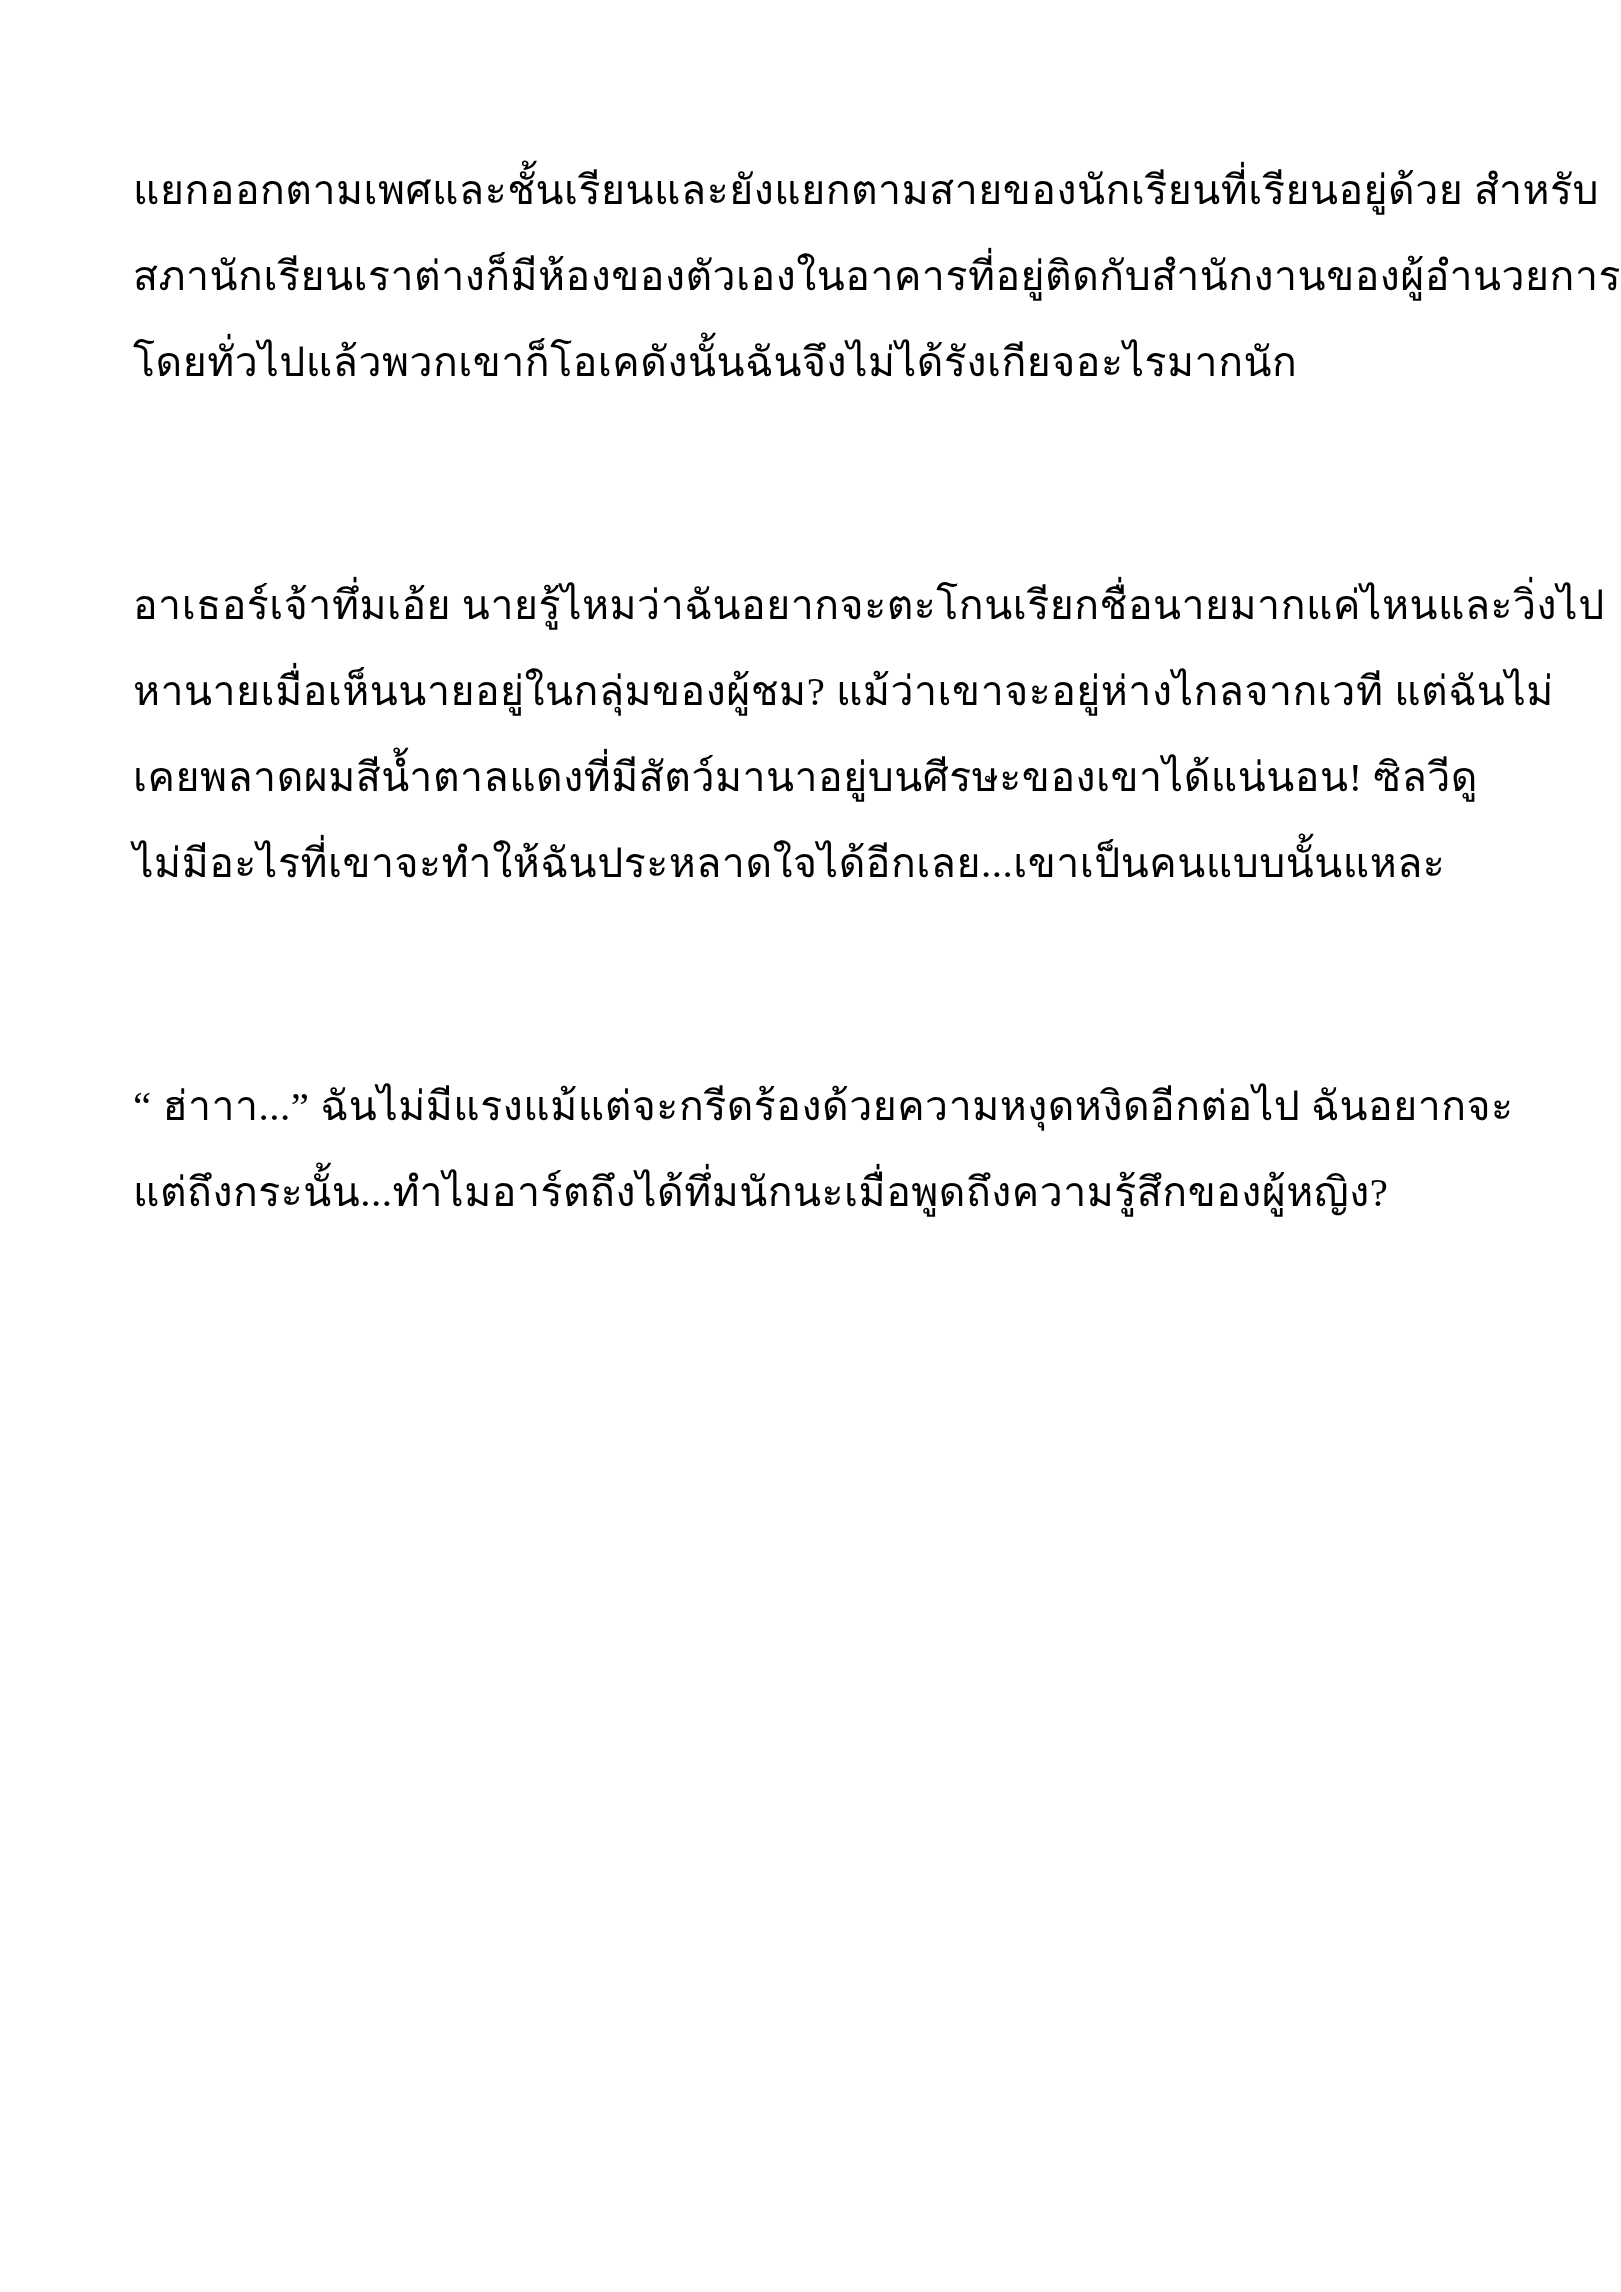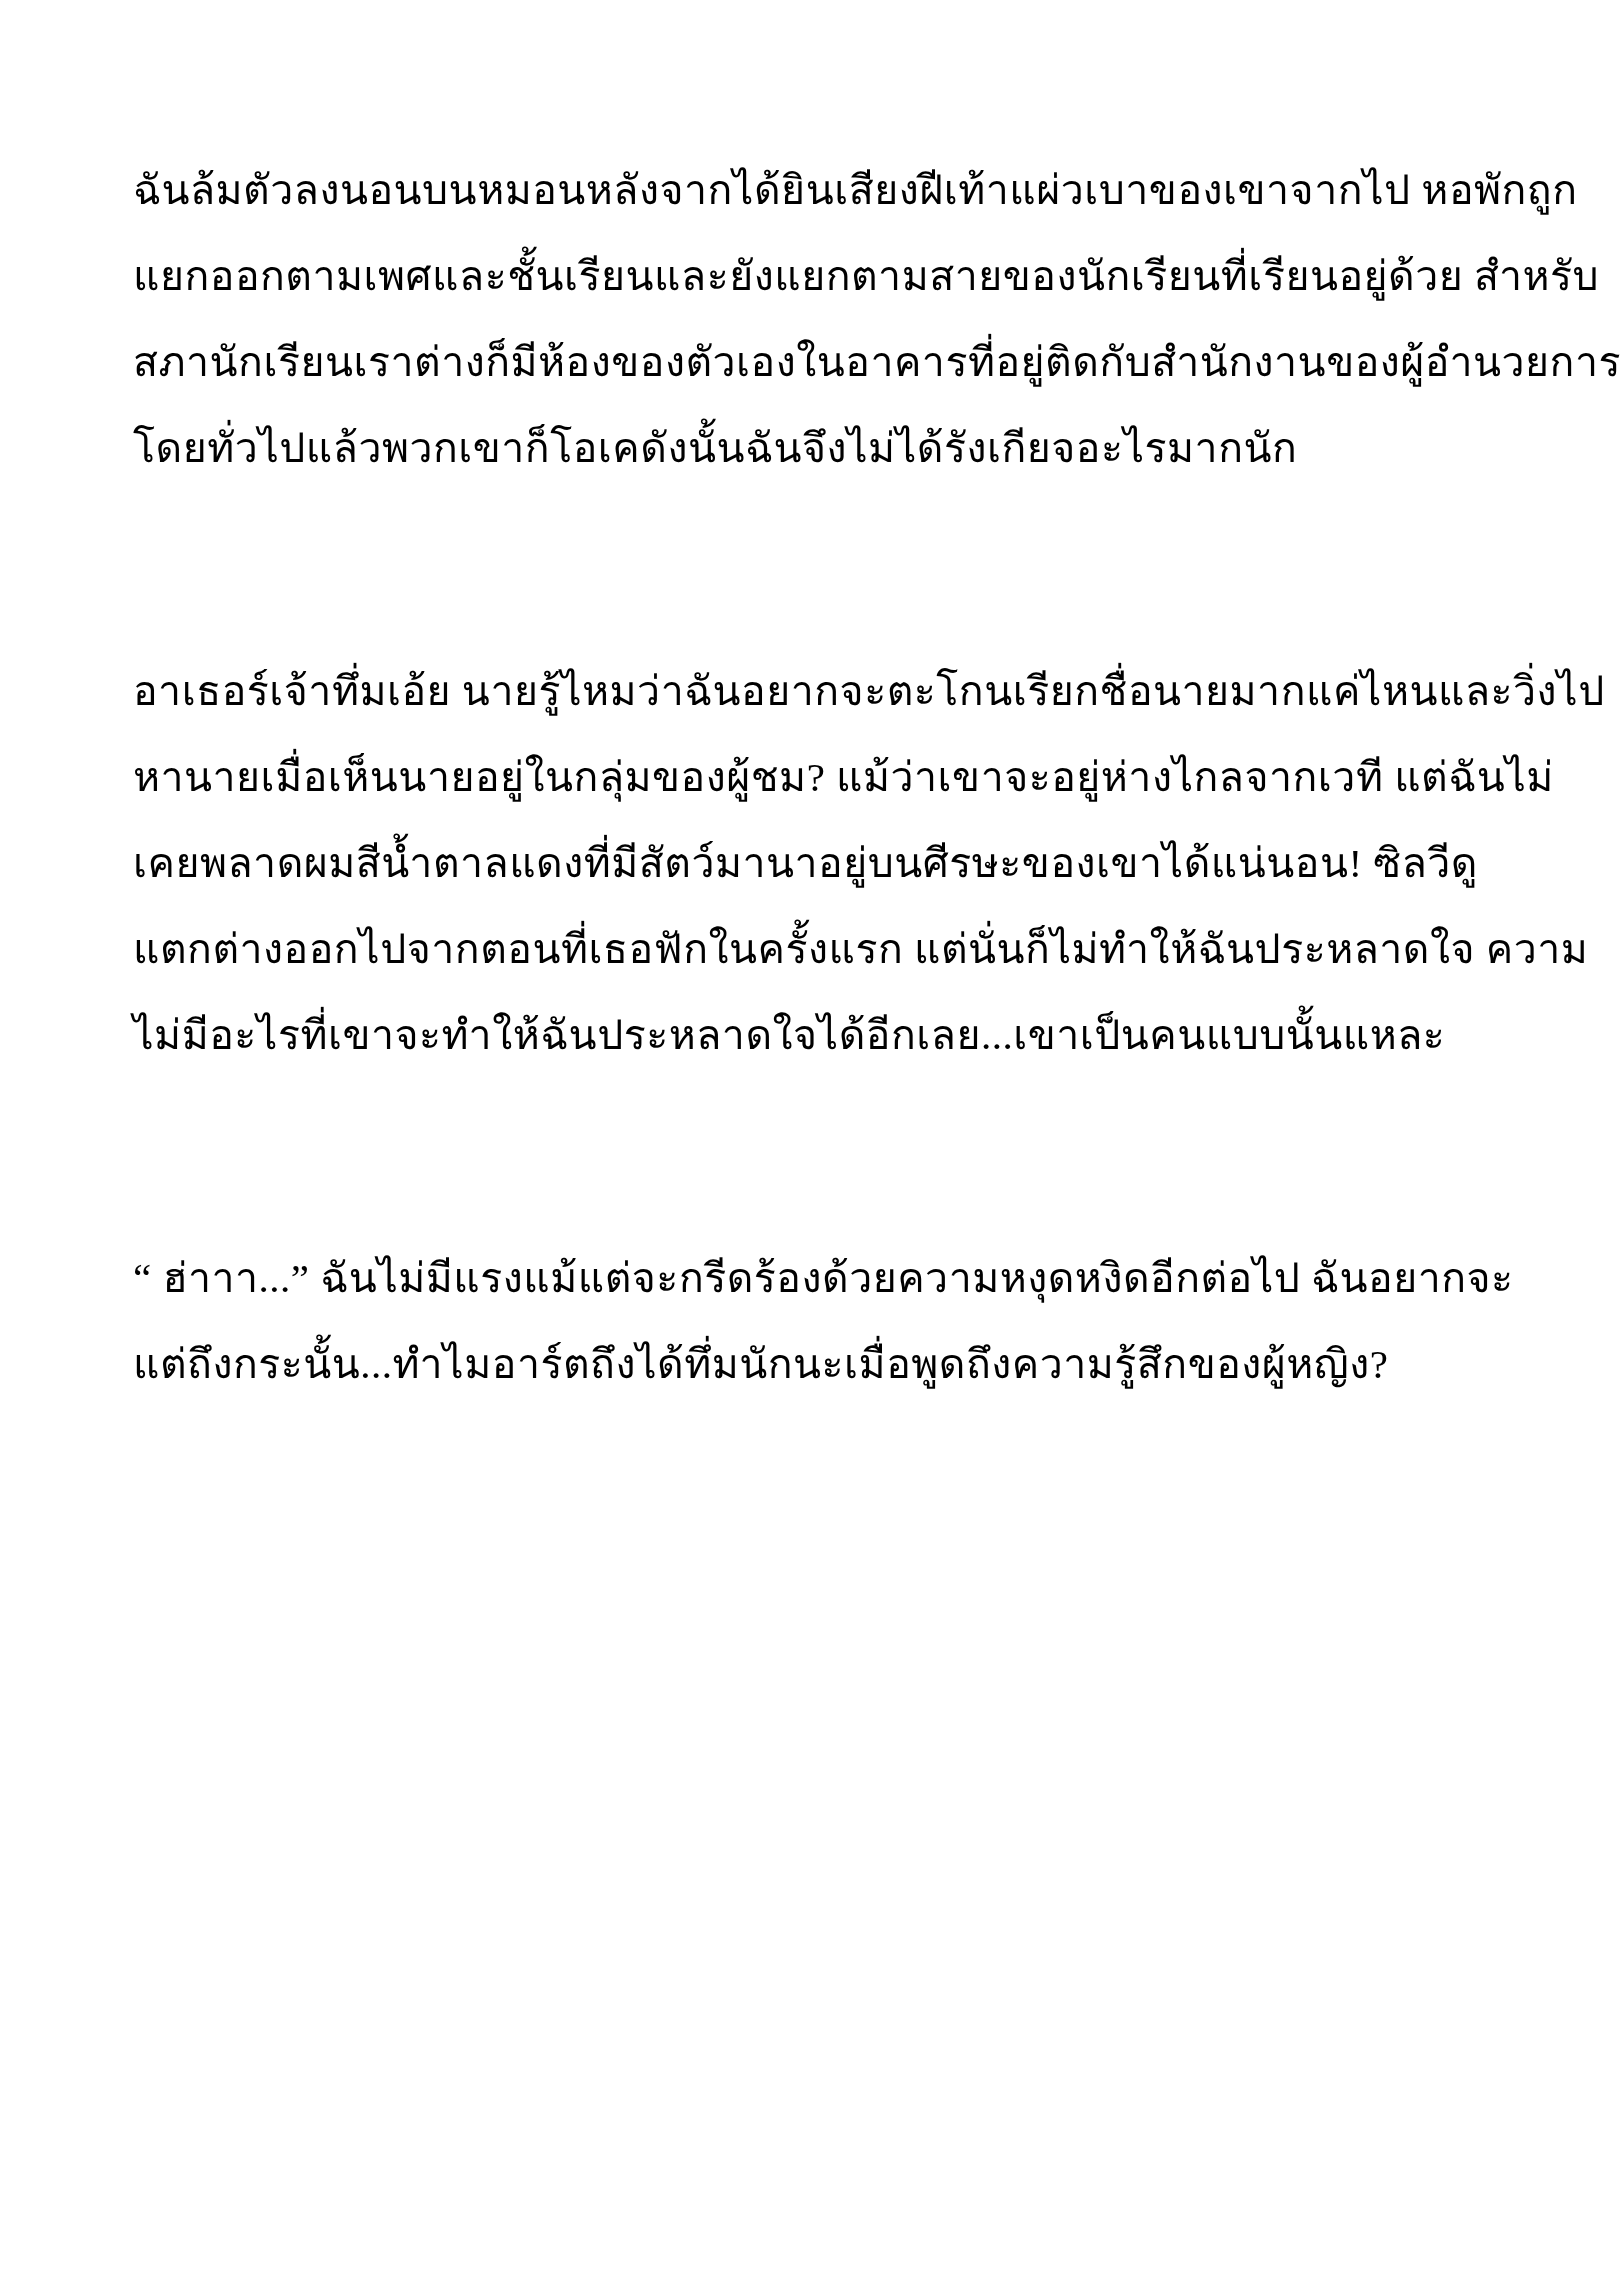--- a/index.html
+++ b/index.html
@@ -35,31 +35,29 @@
     letter-spacing: 0.5px;
   }
 </style>
 </head>
 <body>
 
 <div class="page">
   <div class="content">
 
     <div class="para">
-      <div class="line">ฉันล้มตัวลงนอนบนหมอนหลังจากได้ยินเสียงฝีเท้าแผ่วเบาของเขาจากไป หอพักถูก</div>
       <div class="line">แยกออกตามเพศและชั้นเรียนและยังแยกตามสายของนักเรียนที่เรียนอยู่ด้วย สำหรับ</div>
       <div class="line">สภานักเรียนเราต่างก็มีห้องของตัวเองในอาคารที่อยู่ติดกับสำนักงานของผู้อำนวยการ</div>
       <div class="line">โดยทั่วไปแล้วพวกเขาก็โอเคดังนั้นฉันจึงไม่ได้รังเกียจอะไรมากนัก</div>
     </div>
 
     <div class="para">
       <div class="line">อาเธอร์เจ้าทึ่มเอ้ย นายรู้ไหมว่าฉันอยากจะตะโกนเรียกชื่อนายมากแค่ไหนและวิ่งไป</div>
       <div class="line">หานายเมื่อเห็นนายอยู่ในกลุ่มของผู้ชม? แม้ว่าเขาจะอยู่ห่างไกลจากเวที แต่ฉันไม่</div>
       <div class="line">เคยพลาดผมสีน้ำตาลแดงที่มีสัตว์มานาอยู่บนศีรษะของเขาได้แน่นอน! ซิลวีดู</div>
-      <div class="line">แตกต่างออกไปจากตอนที่เธอฟักในครั้งแรก แต่นั่นก็ไม่ทำให้ฉันประหลาดใจ ความ</div>
       <div class="line">ไม่มีอะไรที่เขาจะทำให้ฉันประหลาดใจได้อีกเลย...เขาเป็นคนแบบนั้นแหละ</div>
     </div>
 
     <div class="para">
       <div class="line">“ ฮ่าาา...” ฉันไม่มีแรงแม้แต่จะกรีดร้องด้วยความหงุดหงิดอีกต่อไป ฉันอยากจะ</div>
       <div class="line">แต่ถึงกระนั้น...ทำไมอาร์ตถึงได้ทึ่มนักนะเมื่อพูดถึงความรู้สึกของผู้หญิง?</div>
     </div>
 
 
   </div>

